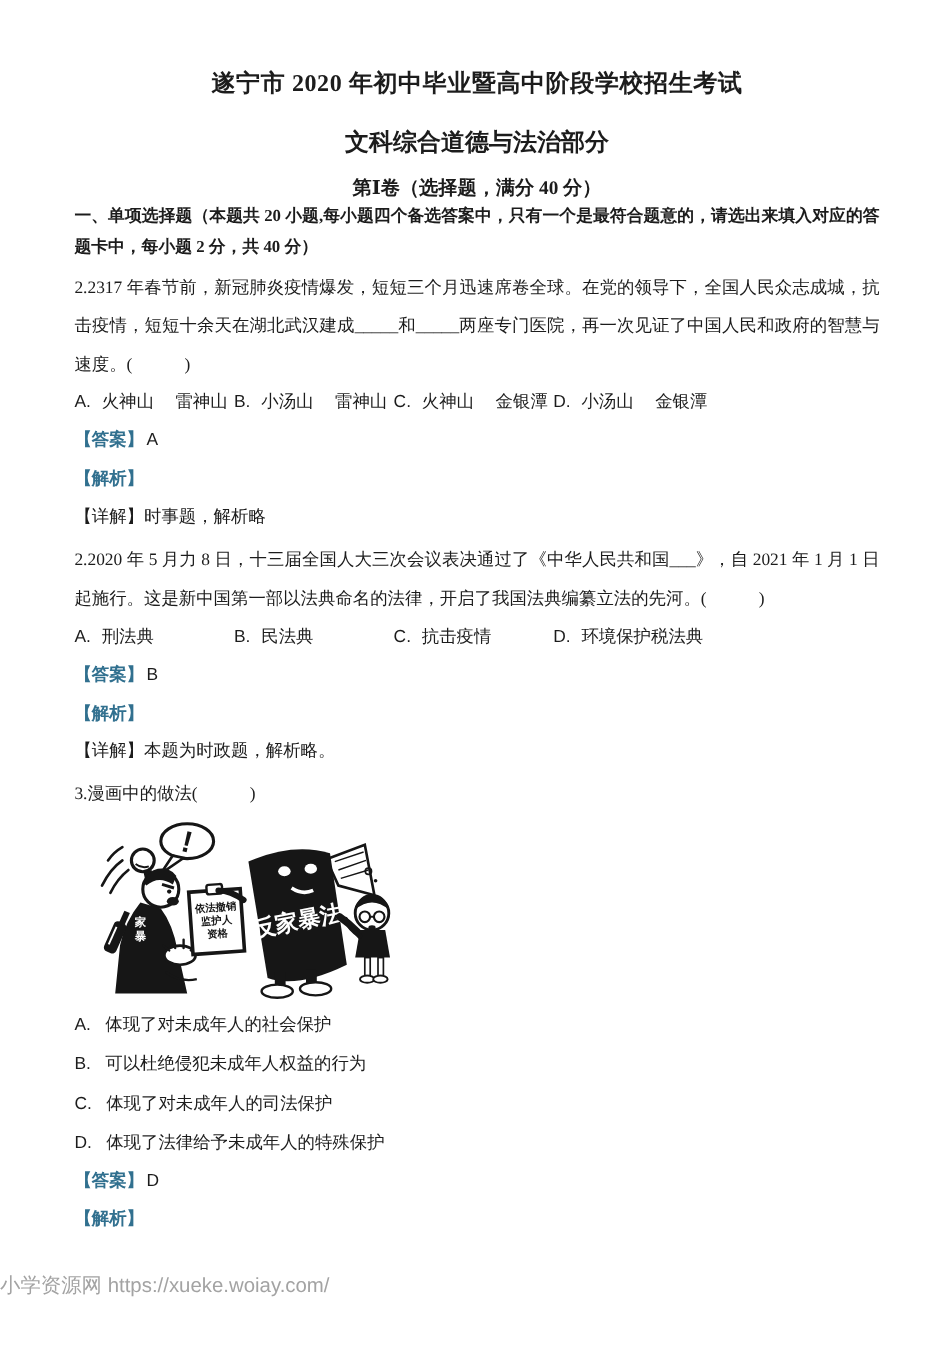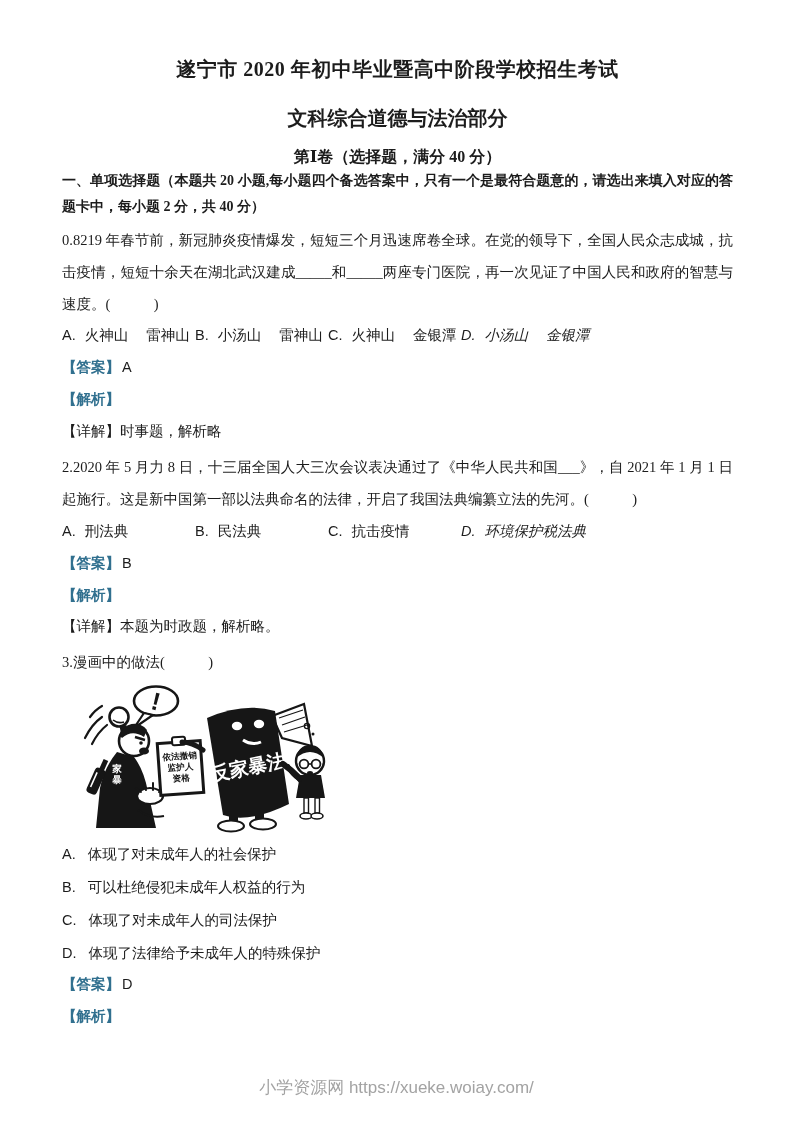--- a/index.html
+++ b/index.html
@@ -14,49 +14,48 @@
     overflow:hidden;
   }
   h1,h2,h3,p{margin:0;}
   .doc-title{font-size:20px;font-weight:bold;text-align:center;margin:0 0 22px;letter-spacing:.5px;}
   .doc-subtitle{font-size:20px;font-weight:bold;text-align:center;margin:0 0 15px;}
   .section-heading{font-size:16px;font-weight:bold;text-align:center;margin:0 0 0;}
   .instructions{font-size:14px;font-weight:bold;line-height:1.85;text-align:justify;margin:0 0 5px;}
   .stem{font-size:14.5px;line-height:2.2;text-align:justify;margin:4px 0 0;}
   .opt-row{display:flex;font-size:14.5px;line-height:2.2;}
   .opt{width:133px;box-sizing:border-box;white-space:nowrap;}
-  .opt:last-child{width:auto;flex:1;font-style:italic;}
+  .opt:last-child{width:auto;flex:1;}
   .ol{font-family:"Liberation Sans","DejaVu Sans",sans-serif;margin-right:9px;}
   .pair .part + .part{margin-left:18px;}
   .ans-row{font-size:14.5px;line-height:2.2;}
   .bracket{color:#31708f;font-weight:bold;}
   .ans-letter{font-family:"Liberation Sans","DejaVu Sans",sans-serif;margin-left:2px;}
   .opt-line{font-size:14.5px;line-height:2.26;}
   .opt-line .ol{margin-right:12px;}
   .cartoon-wrap{margin:5px 0 2px 14px;line-height:0;}
   .footer{
     position:absolute;left:0;right:0;top:1060px;
-    text-align:center;color:#a3a3a3;font-size:17px;
+    text-align:left;color:#a3a3a3;font-size:17px;
     font-family:"Liberation Sans","DejaVu Sans",sans-serif;
-    margin-top:16px;
   }
   svg text{font-family:"Liberation Sans","DejaVu Sans",sans-serif;}
 </style>
 </head>
 <body>
 
 <div class="page">
 
   <h1 class="doc-title">遂宁市 2020 年初中毕业暨高中阶段学校招生考试</h1>
   <h2 class="doc-subtitle">文科综合道德与法治部分</h2>
   <h3 class="section-heading">第Ⅰ卷（选择题，满分 40 分）</h3>
   <p class="instructions">一、单项选择题（本题共 20 小题,每小题四个备选答案中，只有一个是最符合题意的，请选出来填入对应的答题卡中，每小题 2 分，共 40 分）</p>
 
   <div>
-    <p class="stem">0.8219 年春节前，新冠肺炎疫情爆发，短短三个月迅速席卷全球。在党的领导下，全国人民众志成城，抗击疫情，短短十余天在湖北武汉建成_____和_____两座专门医院，再一次见证了中国人民和政府的智慧与速度。(　　　)</p>
+    <p class="stem">2.2317 年春节前，新冠肺炎疫情爆发，短短三个月迅速席卷全球。在党的领导下，全国人民众志成城，抗击疫情，短短十余天在湖北武汉建成_____和_____两座专门医院，再一次见证了中国人民和政府的智慧与速度。(　　　)</p>
     <div class="opt-row">
       <span class="opt pair"><span class="ol">A.</span><span class="part">火神山</span><span class="part">雷神山</span></span>
       <span class="opt pair"><span class="ol">B.</span><span class="part">小汤山</span><span class="part">雷神山</span></span>
       <span class="opt pair"><span class="ol">C.</span><span class="part">火神山</span><span class="part">金银潭</span></span>
       <span class="opt pair"><span class="ol">D.</span><span class="part">小汤山</span><span class="part">金银潭</span></span>
     </div>
     <p class="ans-row"><span class="bracket">【答案】</span><span class="ans-letter">A</span></p>
     <p class="ans-row"><span class="bracket">【解析】</span></p>
     <p class="ans-row"><span>【详解】</span><span>时事题，解析略</span></p>
   </div>

